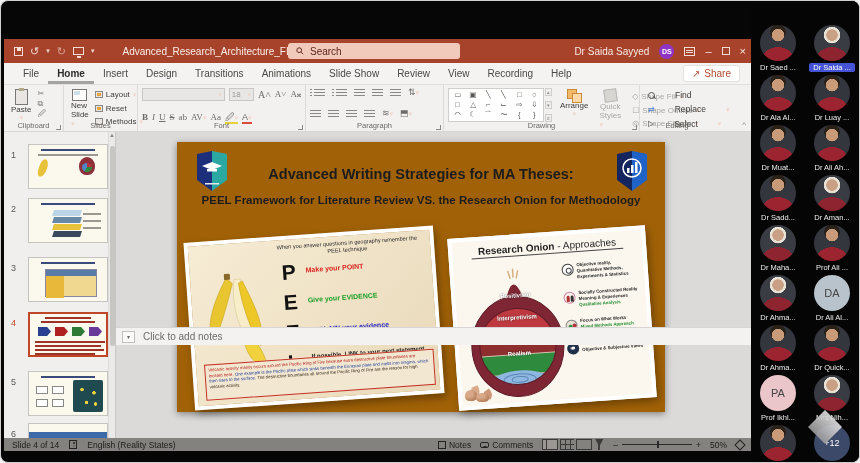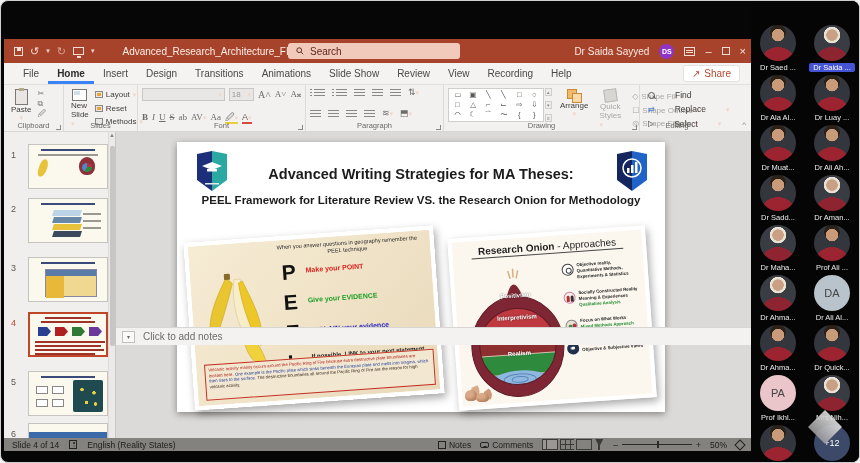--- a/index.html
+++ b/index.html
@@ -23,21 +23,21 @@
   .tb-right{position:absolute;right:6px;top:0;height:24px;display:flex;align-items:center;gap:10px;}
   .avatar-ds{width:15px;height:15px;border-radius:50%;background:#8f35c6;color:#fff;font-size:7px;display:flex;align-items:center;justify-content:center;font-weight:bold;}
   .ic-ribbonopt{width:11px;height:9px;border:1px solid #f3ddd5;position:relative;}
   .ic-ribbonopt:after{content:"";position:absolute;left:1px;top:2px;width:7px;height:1px;background:#f3ddd5;box-shadow:0 2px 0 #f3ddd5;}
   .ic-restore{width:8px;height:8px;border:1px solid #f3ddd5;}
   .winbtn{color:#f8e9e3;font-size:11px;line-height:1;}
 
   
   .tabsrow{position:absolute;left:0;top:24px;width:100%;height:22px;background:#f5f3f1;display:flex;align-items:flex-end;padding:0 0 0 10px;border-bottom:1px solid #e2e0de;}
   .tab{font-size:10px;color:#4a4845;padding:3px 9px 5px;white-space:nowrap;}
-  .tab.active{color:#2b2b2b;border-bottom:3px solid #3b82f6;padding-bottom:2px;font-weight:bold;}
+  .tab.active{color:#2b2b2b;border-bottom:3px solid #a3a3a3;padding-bottom:2px;font-weight:bold;}
   .share-btn{position:absolute;right:12px;top:2px;background:#fff;border:1px solid #e4e2e0;border-radius:3px;padding:2px 8px;font-size:10px;color:#b14a2c;display:flex;gap:4px;align-items:center;}
 
   
   .ribbon{position:absolute;left:0;top:46px;width:100%;height:47px;background:#f3f1ef;border-bottom:1px solid #d9d7d5;display:flex;}
   .rgroup{position:relative;height:100%;border-right:1px solid #ddd9d6;padding:3px 4px 12px;}
   .rgroup-label{position:absolute;bottom:1px;left:0;width:100%;text-align:center;font-size:7.5px;color:#6b6966;}
   .launcher{position:absolute;bottom:1px;right:2px;width:5px;height:5px;border-right:1px solid #8a8886;border-bottom:1px solid #8a8886;}
   .bigbtn{display:flex;flex-direction:column;align-items:center;font-size:8px;color:#3f3d3a;padding:1px 3px;}
   .ic-paste{width:13px;height:16px;border:1px solid #7a7876;background:#e8e5e2;position:relative;}
   .ic-paste:after{content:"";position:absolute;left:3px;top:-2px;width:5px;height:3px;background:#b5a98c;}
@@ -100,21 +100,21 @@
   .t3-table:after{content:"";position:absolute;left:0;top:6px;width:18px;height:22px;background:#e8b83a;}
   .t4-arrows{position:absolute;left:8px;top:13px;display:flex;gap:4px;}
   .t4-arrows div{width:13px;height:9px;clip-path:polygon(0 0,70% 0,100% 50%,70% 100%,0 100%);}
   .t4-text{position:absolute;left:5px;width:70px;height:1.5px;background:#a03327;}
   .t5-img{position:absolute;right:4px;top:8px;width:30px;height:32px;background:#1e4a50;border-radius:2px;background-image:radial-gradient(circle at 30% 30%,#e8d040 1.5px,transparent 2px),radial-gradient(circle at 70% 40%,#e8d040 1.5px,transparent 2px),radial-gradient(circle at 45% 70%,#e8d040 1.5px,transparent 2px),radial-gradient(circle at 75% 75%,#e8d040 1.5px,transparent 2px);}
   .t5-box{position:absolute;border:1px solid #8a8886;background:#fff;}
   .t6-band{position:absolute;left:0;top:8px;width:100%;height:7px;background:#3a6aa8;}
 
   
   .editor{position:relative;flex:1;height:100%;background:#dcdad8;}
-  .slide{position:absolute;left:61px;top:10px;width:488px;height:270px;background:#ffffff;box-shadow:0 2px 7px rgba(0,0,0,.4);}
+  .slide{position:absolute;left:61px;top:10px;width:488px;height:270px;background:#a16207;box-shadow:0 2px 7px rgba(0,0,0,.4);}
   .slide-title1{position:absolute;left:0;top:24px;width:100%;text-align:center;font-weight:bold;font-size:14.5px;color:#1c1c1c;}
   .slide-title2{position:absolute;left:0;top:52px;width:100%;text-align:center;font-weight:bold;font-size:11.5px;color:#1c1c1c;}
   .logo{position:absolute;top:8px;width:34px;height:42px;}
   .logo.left{left:18px;} .logo.right{right:16px;}
 
   
   .peel-card{position:absolute;left:12px;top:92px;width:250px;height:168px;background:linear-gradient(135deg,#f6ecd4,#e9d9ba);border:4px solid #fff;box-shadow:2px 4px 8px rgba(0,0,0,.35);transform:rotate(-4deg);}
   .peel-header{position:absolute;right:8px;top:4px;width:150px;font-size:5.6px;color:#2b2b2b;text-align:center;line-height:1.3;}
   .banana-wrap{position:absolute;left:6px;top:26px;width:80px;height:104px;}
   .peel-rows{position:absolute;left:92px;top:22px;width:152px;}

